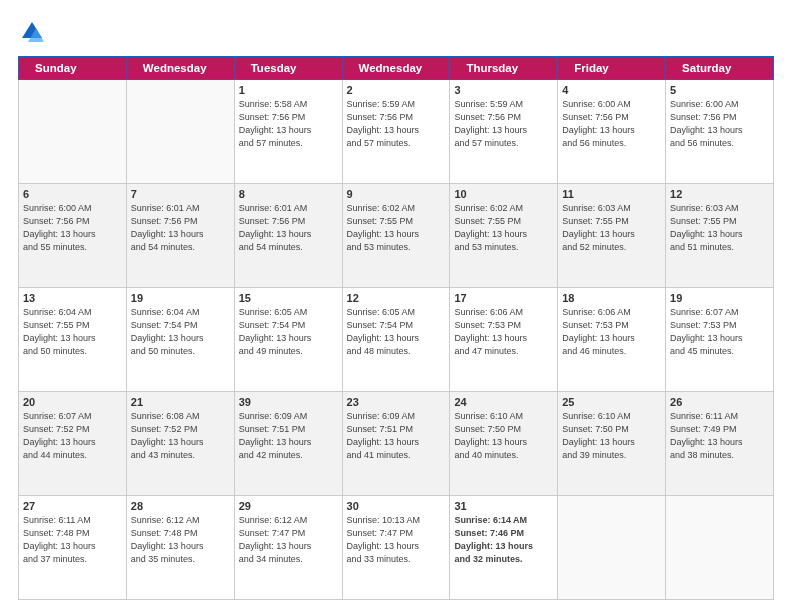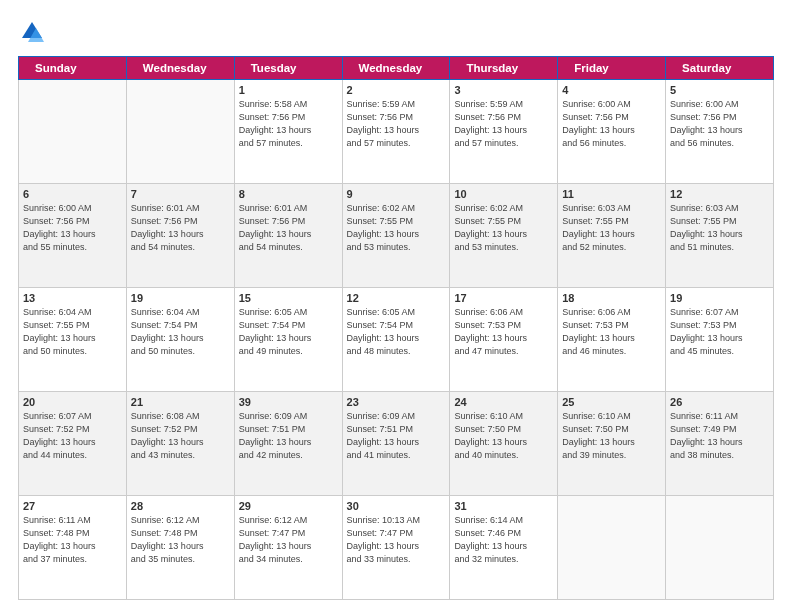--- a/index.html
+++ b/index.html
@@ -345,21 +345,21 @@
           </td>
           <td>
             <span class="day-num">30</span>
             <div class="day-info" style="white-space: pre-line;">Sunrise: 10:13 AM
 Sunset: 7:47 PM
 Daylight: 13 hours
 and 33 minutes.</div>
           </td>
           <td>
             <span class="day-num">31</span>
-            <div class="day-info" style="white-space: pre-line;">Sunrise: 6:14 AM
+            <div class="day-info" style="white-space: pre-line; font-weight: bold;">Sunrise: 6:14 AM
 Sunset: 7:46 PM
 Daylight: 13 hours
 and 32 minutes.</div>
           </td>
           <td class="empty"></td>
           <td class="empty"></td>
         </tr>
       </tbody>
   </table>
 </div>

